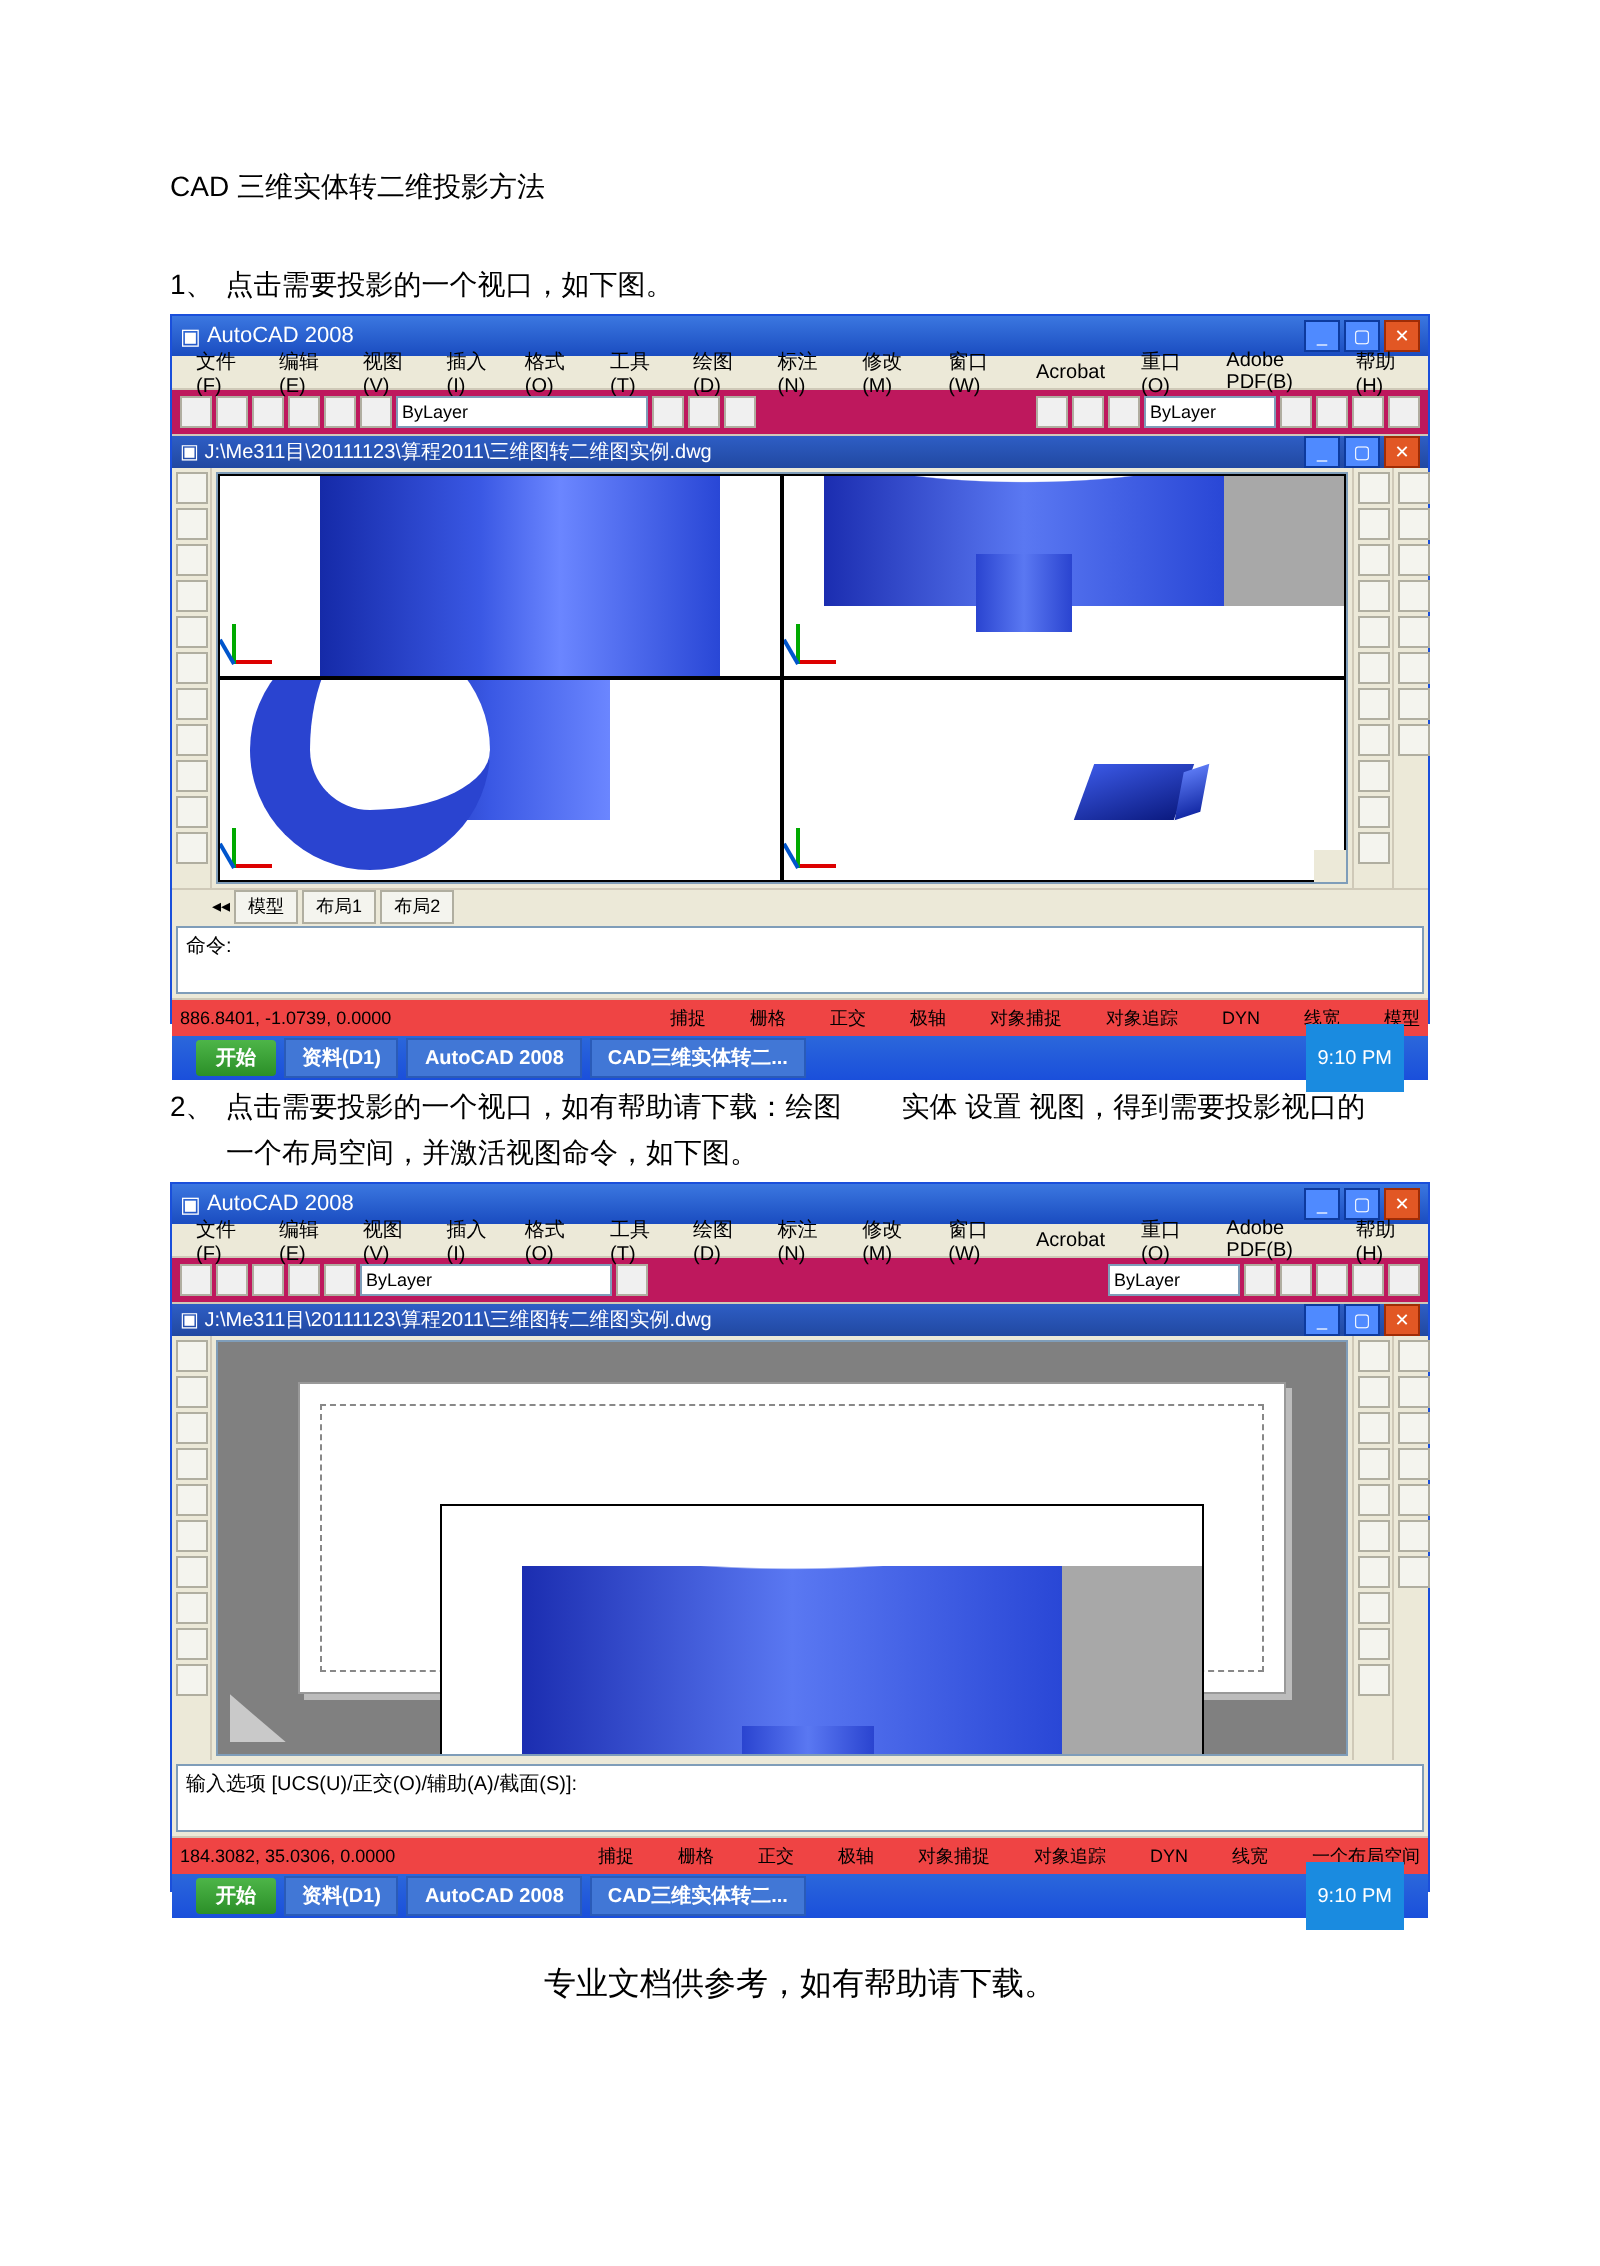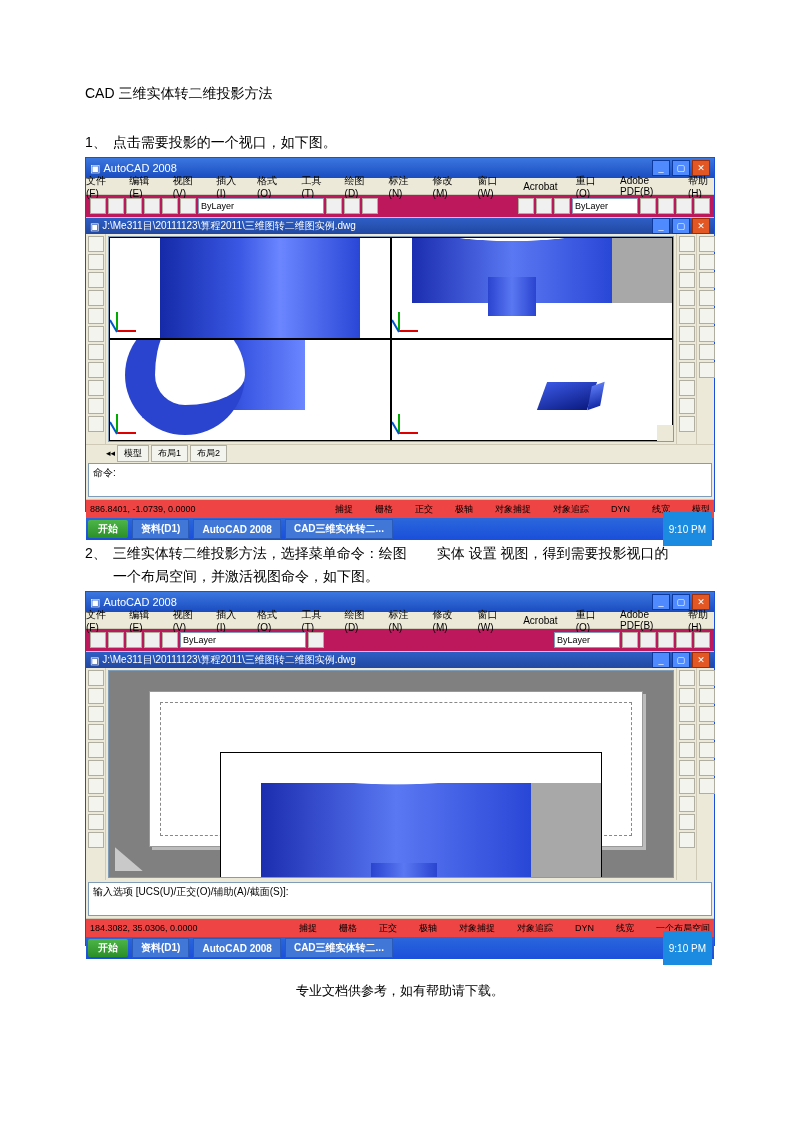--- a/index.html
+++ b/index.html
@@ -50,21 +50,21 @@
   }
   .titlebar .spacer { flex:1; }
   .winbtns { display:flex; gap:2px; }
   .winbtn {
     width:16px;height:14px;background:#4f8aff;border:1px solid #0d3a9e;
     color:#fff;display:flex;align-items:center;justify-content:center;font-size:9px;
   }
   .winbtn.close{background:#e25724;border-color:#a02c05;}
   .menubar {
     height:16px;background:#ece9d8;border-bottom:1px solid #cfc9b8;
-    display:flex;align-items:center;gap:18px;padding:0 0;font-size:10px;color:#000;
+    display:flex;align-items:center;gap:18px;padding:0 12px;font-size:10px;color:#000;
   }
   .toolbars {
     background:#be185d;border-bottom:1px solid #cfc9b8;
     padding:2px 4px;
   }
   .tbrow{display:flex;gap:2px;align-items:center;height:18px;}
   .tbicon{
     width:14px;height:14px;background:#f0f0f0;border:1px solid #b0aea0;
   }
   .layerbox{
@@ -89,21 +89,21 @@
     display:flex;flex-direction:column;gap:2px;padding:2px;box-sizing:border-box;
   }
   .vtoolbar.right{border-right:none;border-left:1px solid #cfc9b8;}
   .vicon{width:14px;height:14px;background:#f4f4ee;border:1px solid #b0aea0;}
   .canvaswrap{flex:1;background:#fff;border:1px solid #7f9db9;margin:2px;position:relative;overflow:hidden;}
 
   .tabs{height:16px;background:#ece9d8;border-top:1px solid #cfc9b8;display:flex;align-items:center;font-size:9px;padding-left:20px;gap:2px;}
   .tab{padding:1px 6px;background:#f4f4ee;border:1px solid #b0aea0;}
   .cmdline{height:34px;background:#fff;border:1px solid #7f9db9;margin:2px;font-size:10px;padding:2px 4px;box-sizing:border-box;overflow:hidden;white-space:nowrap;}
   .statusbar{height:18px;background:#ef4444;border-top:1px solid #cfc9b8;display:flex;align-items:center;font-size:9px;padding:0 4px;gap:22px;}
-  .taskbar{height:22px;background:linear-gradient(#2b67db,#1a4fdb);display:flex;align-items:center;padding:0 2px;gap:4px;}
+  .taskbar{height:22px;background:linear-gradient(#2b67db,#1a4fdb);display:flex;align-items:center;padding:0 12px;gap:4px;}
   .startbtn{height:18px;padding:0 10px;background:linear-gradient(#4db548,#2b8f28);color:#fff;border-radius:2px;display:flex;align-items:center;font-size:10px;font-weight:bold;}
   .taskbtn{height:18px;padding:0 8px;background:#4177d6;color:#fff;font-size:10px;display:flex;align-items:center;border:1px solid #2a5bb8;font-weight:bold;}
   .tray{margin-left:auto;height:34px;padding:0 6px;background:#1a8be0;color:#fff;font-size:10px;display:flex;align-items:center;}
 
   
   .vp4{position:absolute;inset:0;display:grid;grid-template-columns:1fr 1fr;grid-template-rows:1fr 1fr;}
   .vp{border:1px solid #000;background:#fff;position:relative;overflow:hidden;}
   .ucs{position:absolute;left:4px;bottom:4px;width:28px;height:28px;}
   .ucs .ax{position:absolute;left:2px;bottom:2px;width:24px;height:24px;}
   .ucs .xl{position:absolute;left:0;bottom:0;width:20px;height:2px;background:#d00;}
@@ -152,21 +152,21 @@
   .viewport2{
     position:absolute;left:70px;top:60px;width:380px;height:170px;
     border:1px solid #000;background:#fff;overflow:hidden;
   }
   .tri{
     position:absolute;left:6px;bottom:6px;width:28px;height:24px;
     background:#c9c9c9;clip-path:polygon(0 100%,100% 100%,0 0);
   }
 
   .footer{
-    text-align:center;font-size:13px;margin-top:36px;color:#000;
+    text-align:center;font-size:16px;margin-top:36px;color:#000;
   }
 </style>
 </head>
 <body>
 
 <div class="page">
   <div class="title">CAD 三维实体转二维投影方法</div>
 
   <div class="step">
     <span class="num">1、</span><span>点击需要投影的一个视口，如下图。</span>
@@ -344,21 +344,21 @@
     <div class="taskbar">
       <div class="startbtn">开始</div>
       <div class="taskbtn">资料(D1)</div>
       <div class="taskbtn">AutoCAD 2008</div>
       <div class="taskbtn">CAD三维实体转二...</div>
       <div class="tray">9:10 PM</div>
     </div>
   </div>
 
   <div class="step">
-    <span class="num">2、</span><span>三维实体转二维投影方法，选择菜单命令：绘图</span><span class="gap"></span><span>实体 设置 视图，得到需要投影视口的</span><br>
+    <span class="num">2、</span><span>点击需要投影的一个视口，如有帮助请下载：绘图</span><span class="gap"></span><span>实体 设置 视图，得到需要投影视口的</span><br>
     <span style="margin-left:28px;">一个布局空间，并激活视图命令，如下图。</span>
   </div>
 
   <div class="cadwin" style="height:355px;">
     <div class="titlebar">
       <span>▣</span>&nbsp;
       <span>AutoCAD 2008</span>
       <span class="spacer"></span>
       <div class="winbtns">
         <div class="winbtn">_</div>

